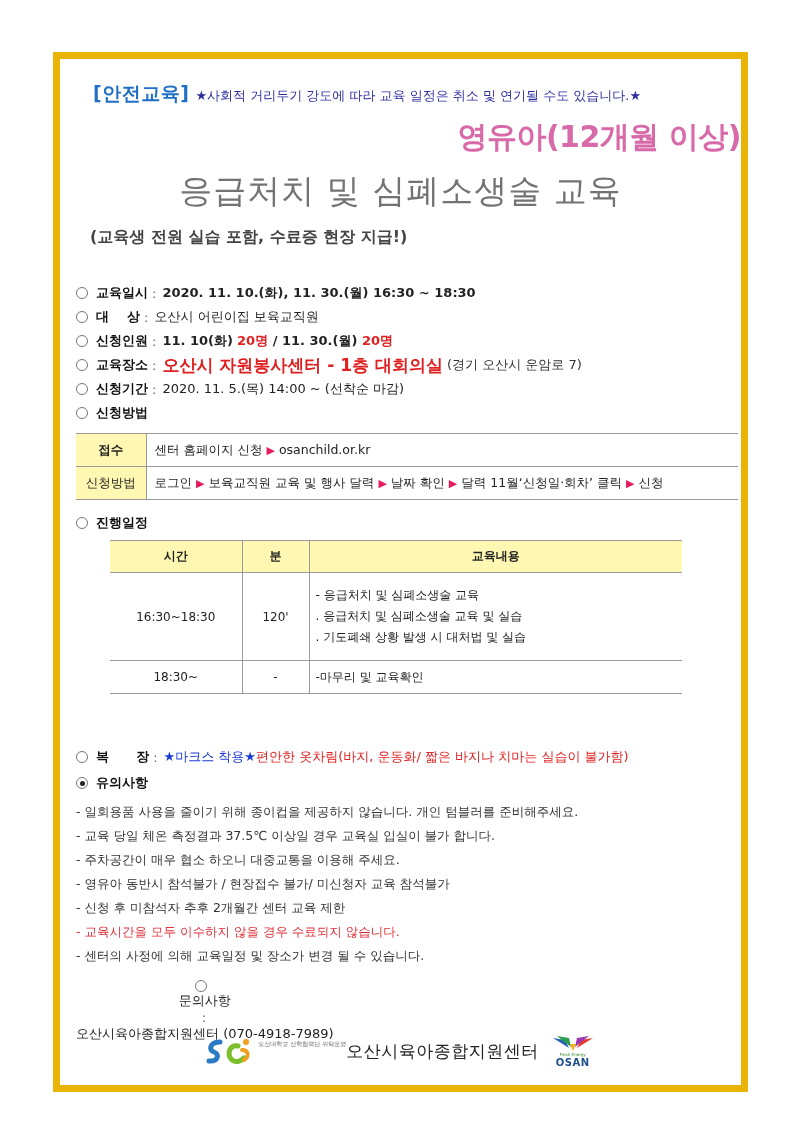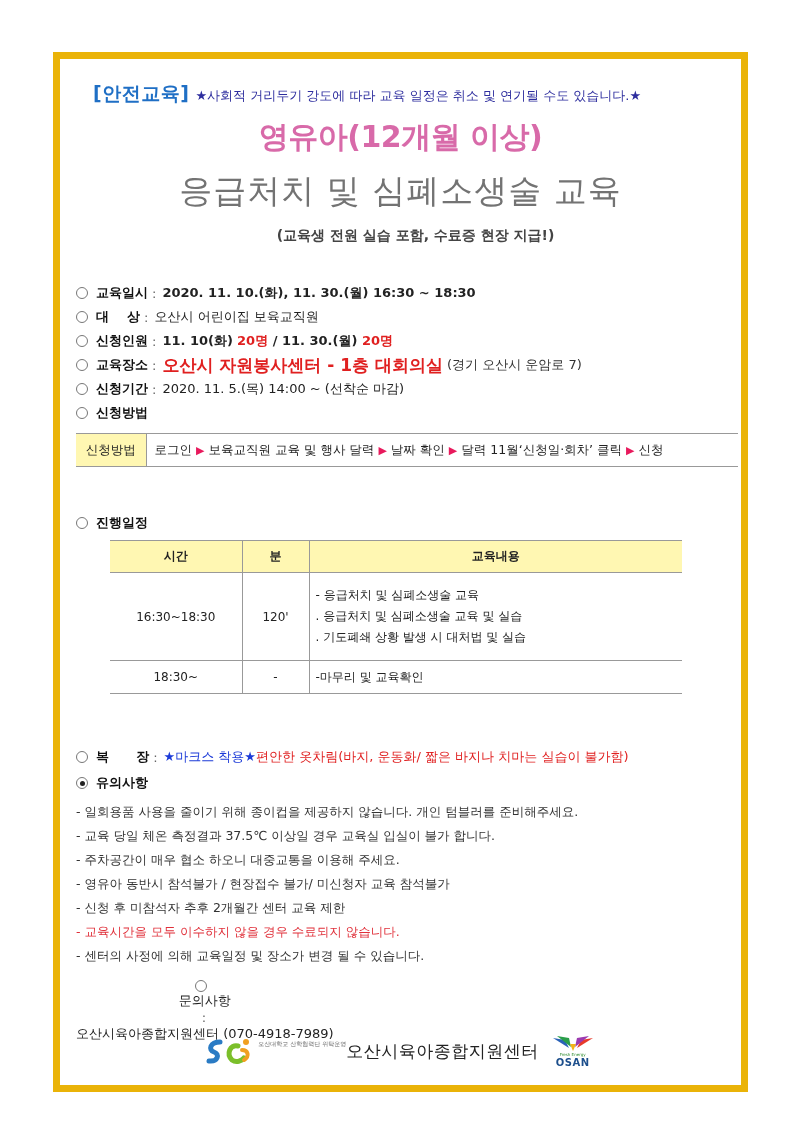--- a/index.html
+++ b/index.html
@@ -16,31 +16,31 @@
 
     .notice-line {
       position: absolute; left: 33px; top: 22px;
       white-space: nowrap;
     }
     .notice-tag { color: #1f6fc5; font-size: 19px; font-weight: bold; letter-spacing: 0.5px; }
     .notice-text { color: #2d2d9e; font-size: 13px; margin-left: 6px; }
 
     .title1 {
       position: absolute; left: 0; right: 0; top: 58px;
-      text-align: center; color: #d86aa9; font-size: 30px; font-weight: bold;
+      text-align: right; color: #d86aa9; font-size: 30px; font-weight: bold;
       letter-spacing: -0.5px;
     }
     .title2 {
       position: absolute; left: 0; right: 0; top: 110px;
       text-align: center; color: #737373; font-size: 33px; font-weight: normal;
       letter-spacing: 1px;
     }
     .subtitle {
       position: absolute; left: 0; right: 0; top: 168px;
-      text-align: center; color: #444; font-size: 14px; font-weight: bold;
+      text-align: left; color: #444; font-size: 16px; font-weight: bold;
       padding-left: 30px;
     }
 
     .info-list { position: absolute; left: 16px; top: 222px; width: 660px; }
     .info-row { height: 24px; display: flex; align-items: center; font-size: 13px; white-space: nowrap; }
     .bullet {
       display: inline-block; width: 12px; height: 12px; border: 1px solid #777;
       border-radius: 50%; margin-right: 8px; flex: 0 0 auto;
     }
     .bullet.filled { position: relative; }
@@ -149,20 +149,26 @@
       <span class="val">2020. 11. 5.(목) 14:00 ~ (선착순 마감)</span>
     </div>
     <div class="info-row">
       <span class="bullet"></span>
       <span class="lbl">신청방법</span>
     </div>
   </div>
 
   <table class="apply-table">
     <tbody>
+        <tr>
+      <td class="head">접수</td>
+      <td>
+        <span>센터 홈페이지 신청</span><span class="arrow">▶</span><span>osanchild.or.kr</span>
+      </td>
+    </tr>
     <tr>
       <td class="head light">신청방법</td>
       <td style="white-space:nowrap">
         <span>로그인</span><span class="arrow">▶</span><span>보육교직원 교육 및 행사 달력</span><span class="arrow">▶</span><span>날짜 확인</span><span class="arrow">▶</span><span>달력 11월‘신청일·회차’ 클릭</span><span class="arrow">▶</span><span>신청</span>
       </td>
     </tr>
   </tbody>
     </table>
 
   <div class="section2 info-row">

